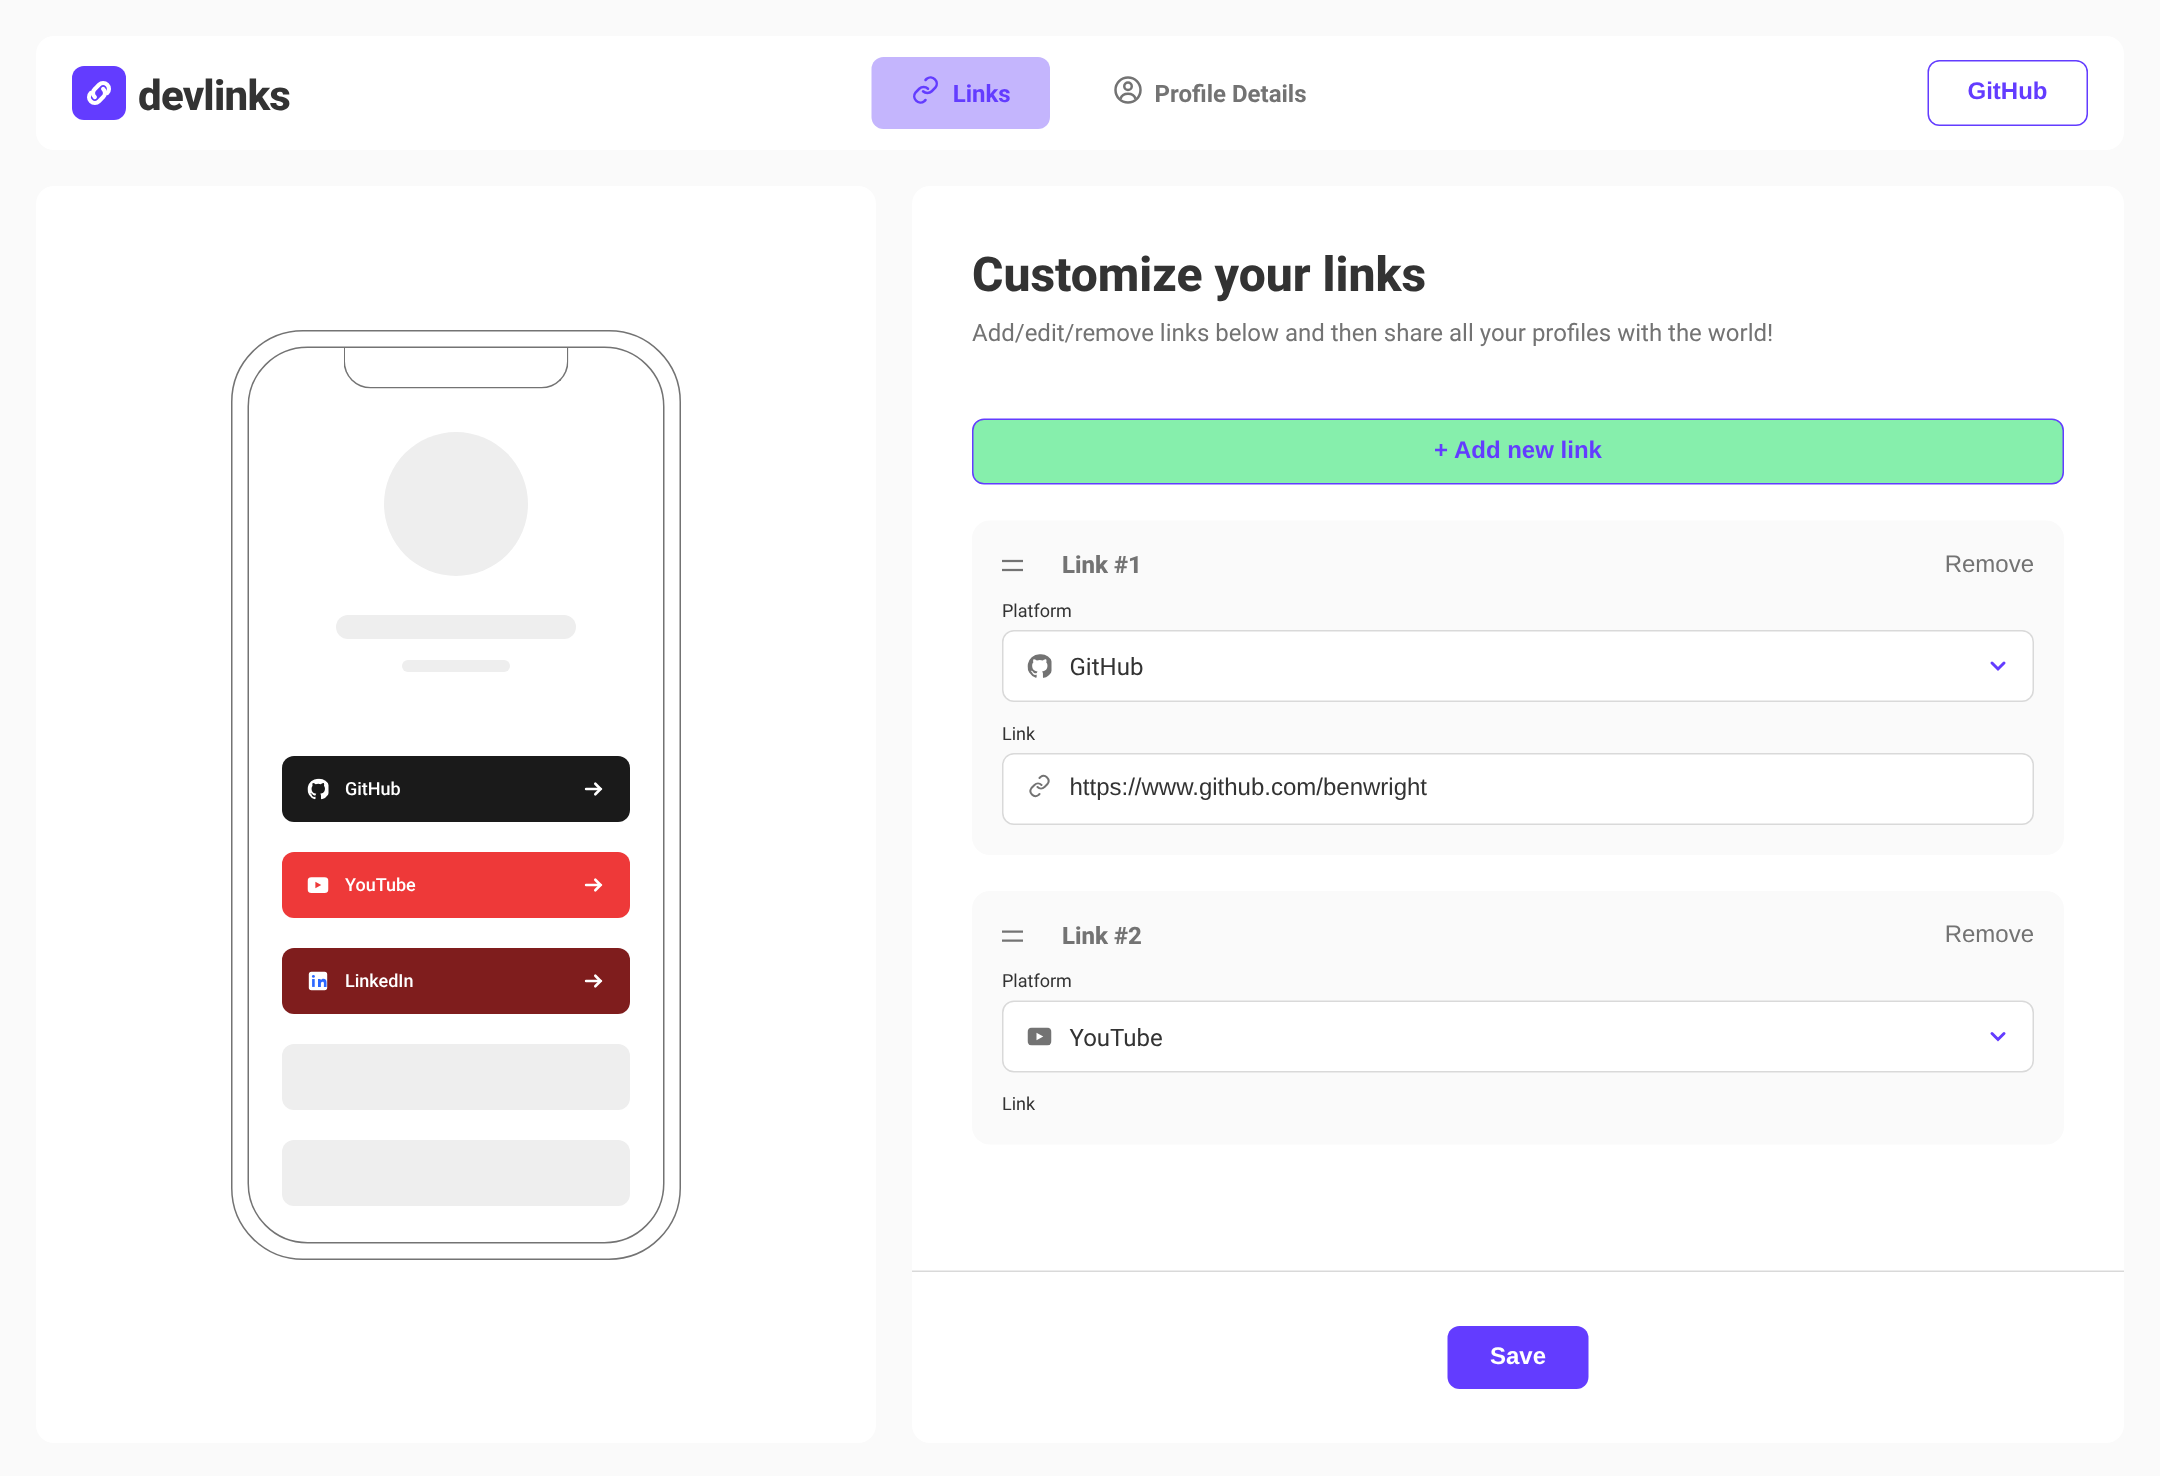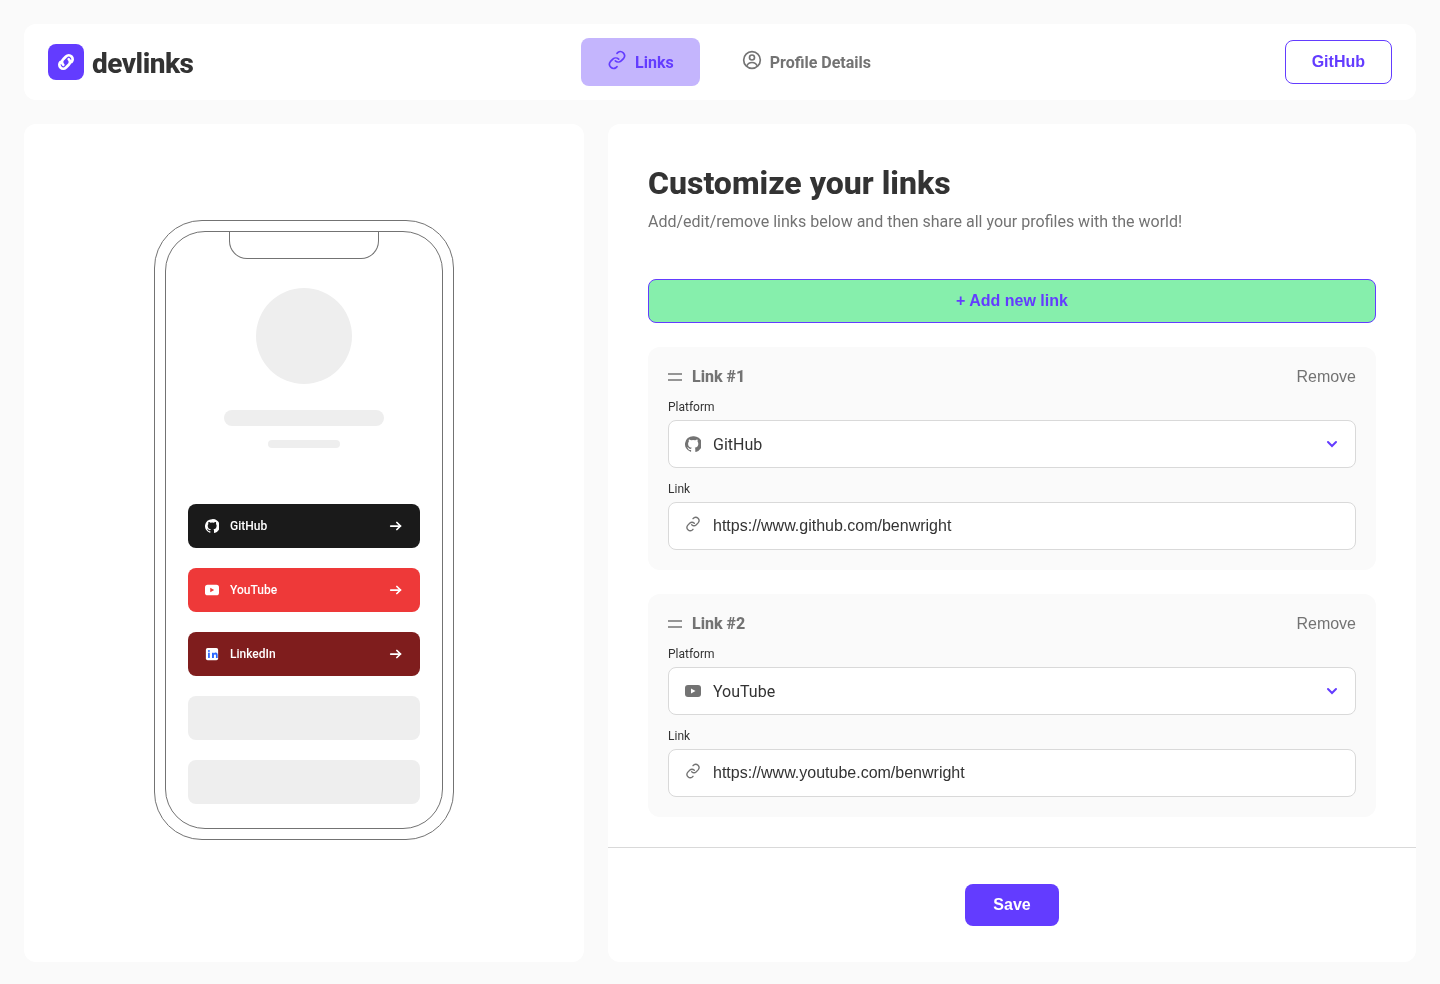--- a/index.html
+++ b/index.html
@@ -103,21 +103,21 @@
 
   .add-btn {
     width: 100%; border: 1px solid #633cff; color: #633cff; background: #86efac;
     border-radius: 8px; padding: 12px 0; font-size: 16px; font-weight: 700;
     margin-top: 48px; cursor: pointer;
   }
 
   .link-block {
     background: #fafafa; border-radius: 12px; padding: 20px; margin-top: 24px;
   }
-  .link-block-head { display: flex; align-items: center; }
+  .link-block-head { display: flex; align-items: center; gap: 16px; }
   .drag-handle { color: #737373; cursor: grab; display:flex; }
   .link-block-title { font-size: 16px; font-weight: 800; color: #737373; margin-left: 10px; }
   .link-block-title .num { }
   .remove-btn {
     margin-left: auto; font-size: 16px; color: #737373; background: none; border: none;
     cursor: pointer; font-weight: 400;
   }
   .field-label { font-size: 12px; color: #333333; margin-top: 14px; display:block; }
   .select, .text-input {
     margin-top: 6px; width: 100%; background: #ffffff;
@@ -330,29 +330,20 @@
           </span>
           <span class="sel-label">YouTube</span>
           <span class="sel-chev">
             <svg width="14" height="14" viewBox="0 0 14 14" fill="none" stroke="currentColor" stroke-width="2" stroke-linecap="round">
                 <path d="M3 5l4 4 4-4"></path>
               </svg>
           </span>
         </div>
 
         <label class="field-label">Link</label>
-        <div class="text-input">
-          <span>
-            <svg viewBox="0 0 24 24" fill="none" stroke="currentColor" stroke-width="2" stroke-linecap="round">
-                <path d="M10 13a5 5 0 0 0 7 0l3-3a5 5 0 0 0-7-7l-1 1"></path>
-                <path d="M14 11a5 5 0 0 0-7 0l-3 3a5 5 0 0 0 7 7l1-1"></path>
-              </svg>
-          </span>
-          <input type="text" value="https://www.youtube.com/benwright" style="">
-        </div>
       </div>
     </div>
 
     <div class="editor-foot">
       <button class="save-btn">
         <span>Save</span>
       </button>
     </div>
   </div>
 </div>

